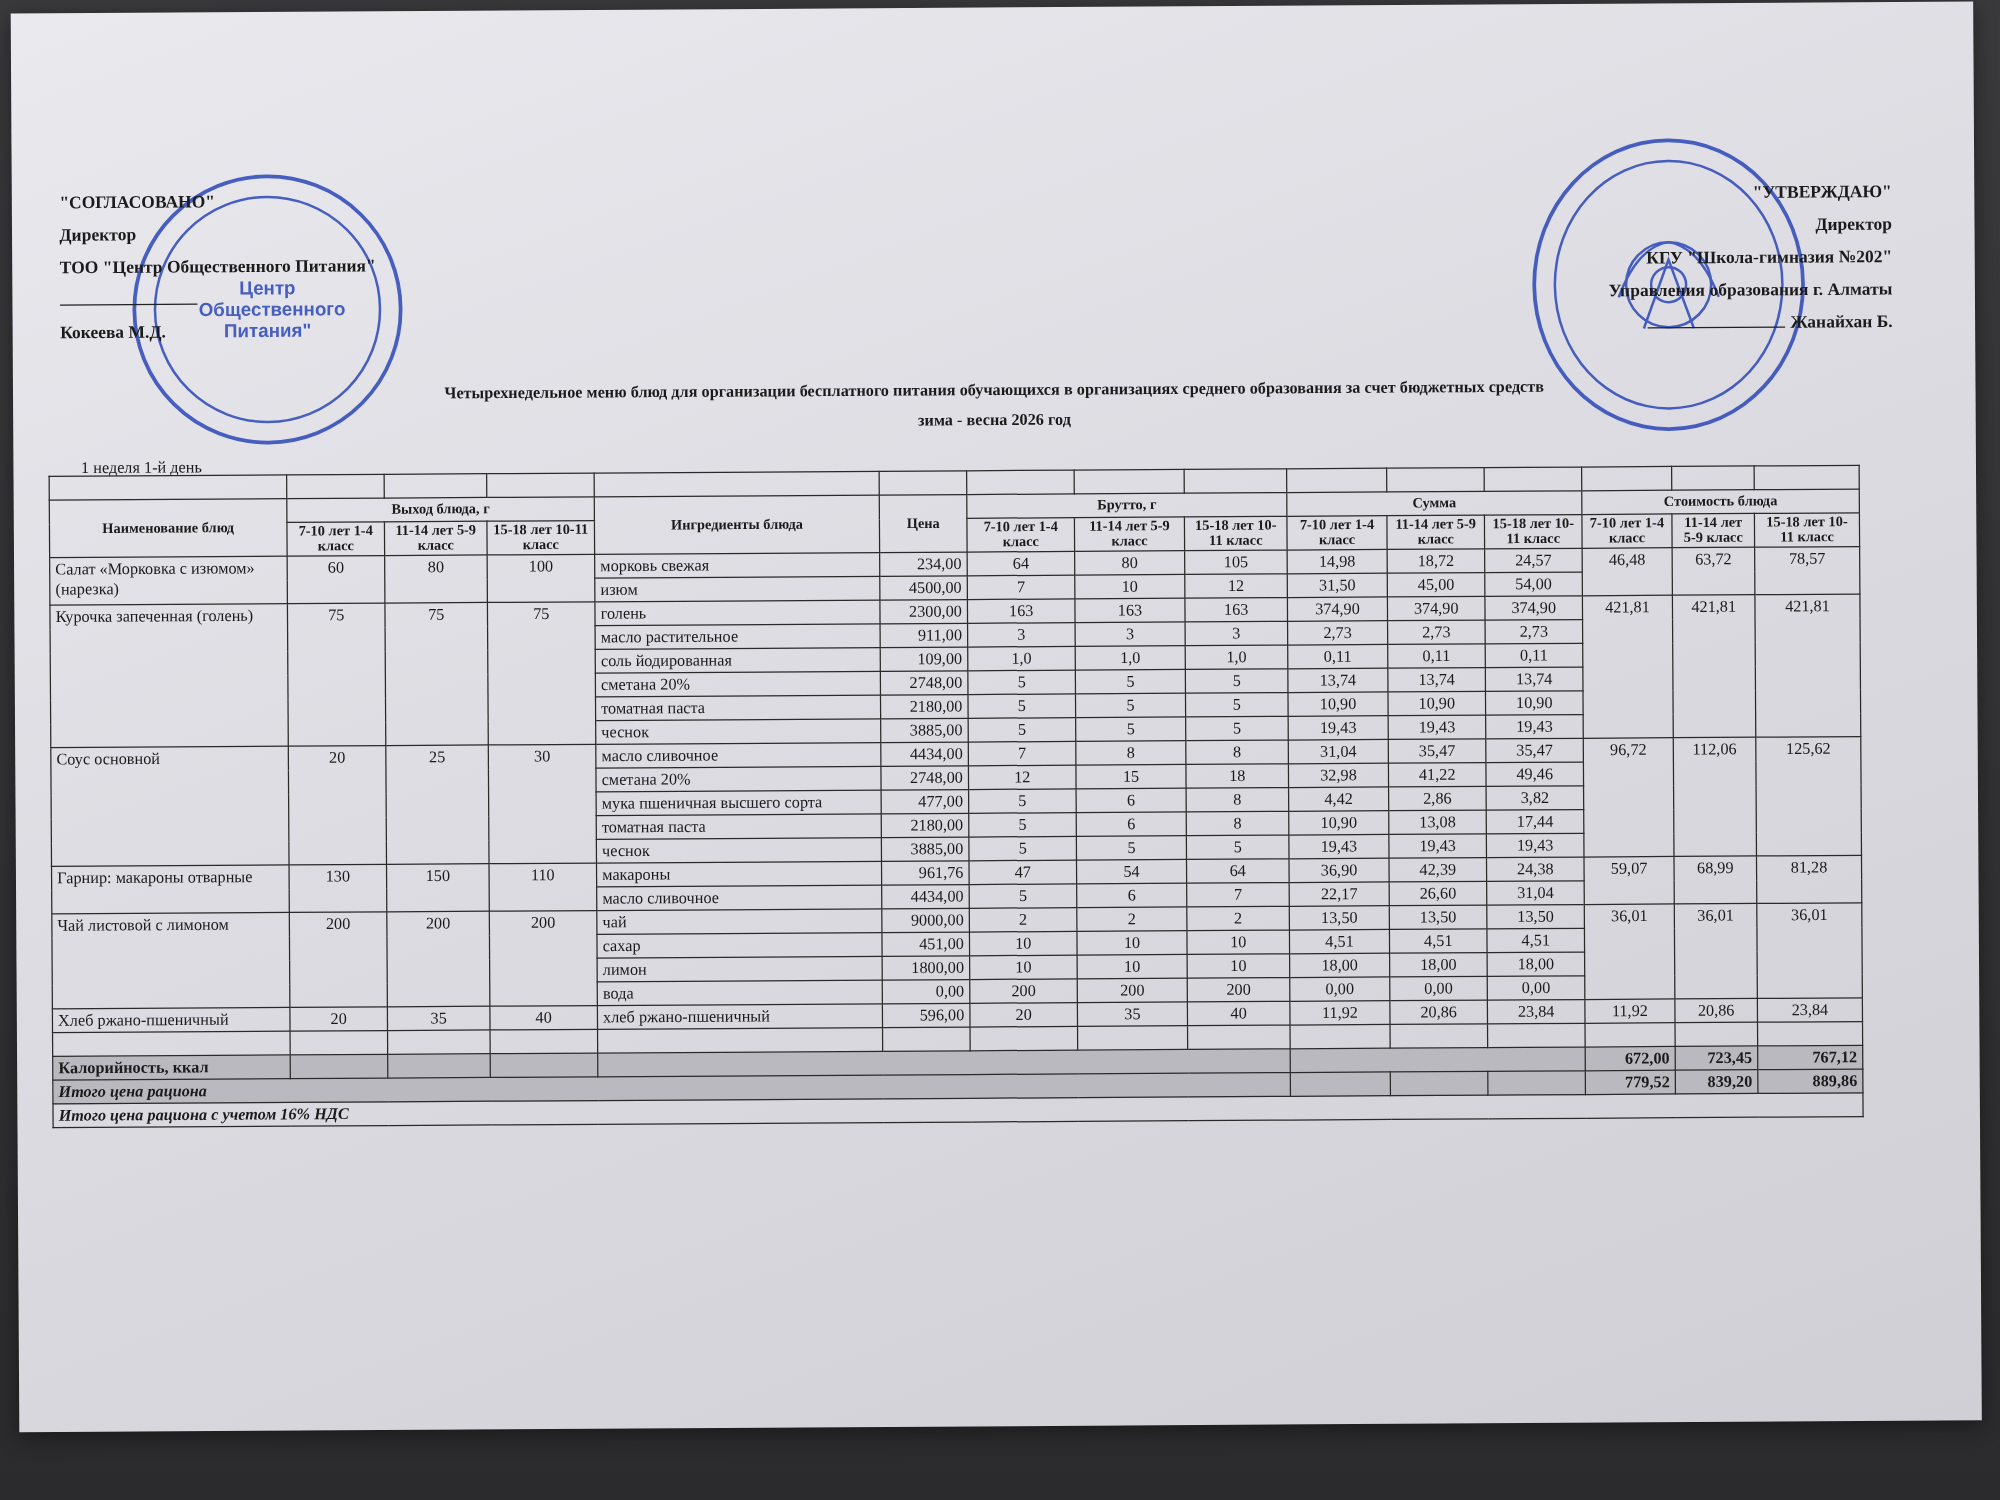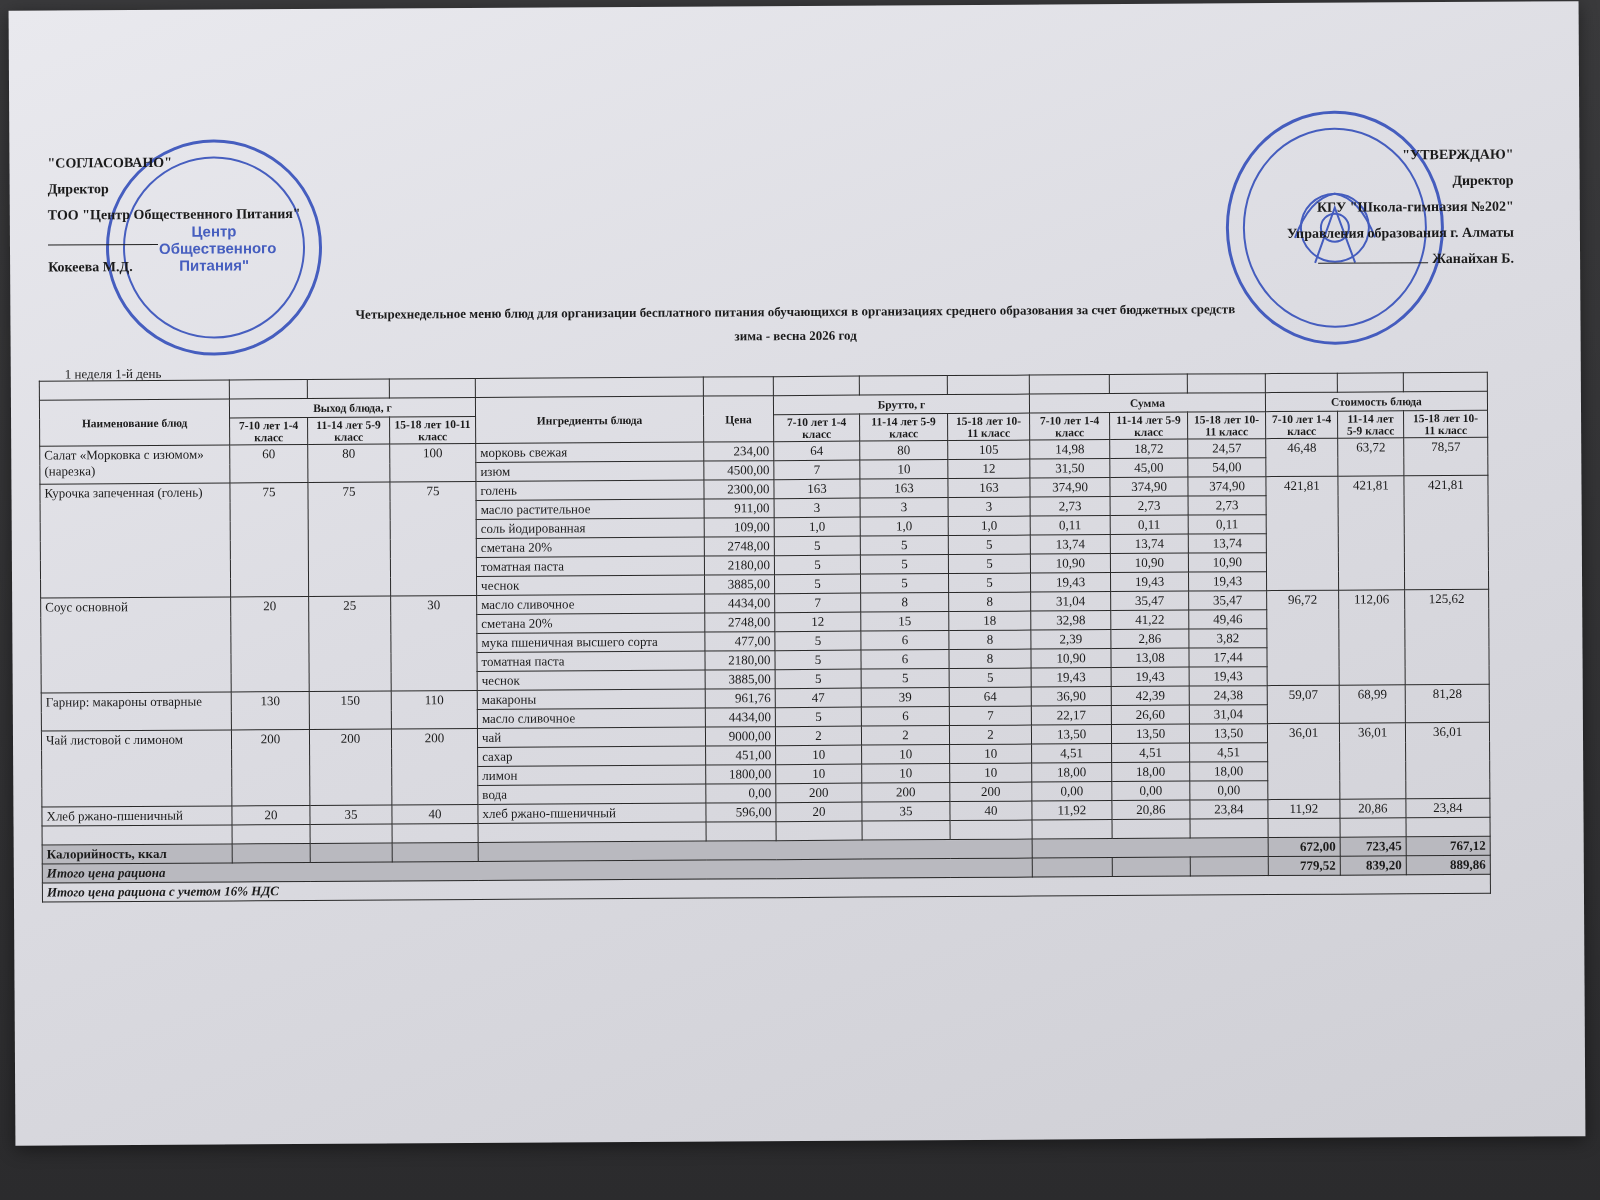--- a/index.html
+++ b/index.html
@@ -262,21 +262,21 @@
           <td class="ctr">32,98</td>
           <td class="ctr">41,22</td>
           <td class="ctr">49,46</td>
         </tr>
         <tr>
           <td>мука пшеничная высшего сорта</td>
           <td class="num">477,00</td>
           <td class="ctr">5</td>
           <td class="ctr">6</td>
           <td class="ctr">8</td>
-          <td class="ctr">2,39</td>
+          <td class="ctr">4,42</td>
           <td class="ctr">2,86</td>
           <td class="ctr">3,82</td>
         </tr>
         <tr>
           <td>томатная паста</td>
           <td class="num">2180,00</td>
           <td class="ctr">5</td>
           <td class="ctr">6</td>
           <td class="ctr">8</td>
           <td class="ctr">10,90</td>
@@ -294,21 +294,21 @@
           <td class="ctr">19,43</td>
         </tr>
         <tr>
           <td class="dish" rowspan="2">Гарнир: макароны отварные</td>
           <td class="ctr" rowspan="2">130</td>
           <td class="ctr" rowspan="2">150</td>
           <td class="ctr" rowspan="2">110</td>
           <td>макароны</td>
           <td class="num">961,76</td>
           <td class="ctr">47</td>
-          <td class="ctr">39</td>
+          <td class="ctr">54</td>
           <td class="ctr">64</td>
           <td class="ctr">36,90</td>
           <td class="ctr">42,39</td>
           <td class="ctr">24,38</td>
           <td class="ctr" rowspan="2">59,07</td>
           <td class="ctr" rowspan="2">68,99</td>
           <td class="ctr" rowspan="2">81,28</td>
         </tr>
         <tr>
           <td>масло сливочное</td>

